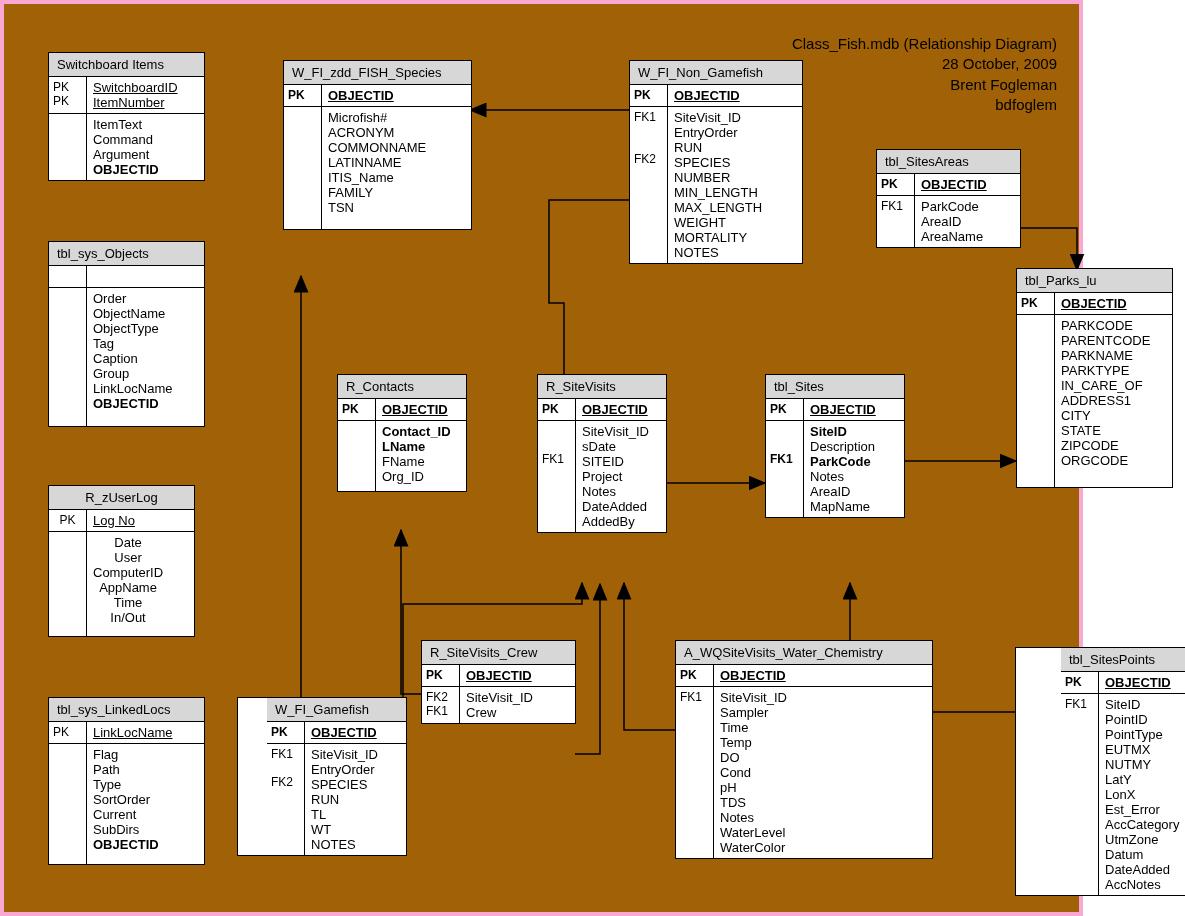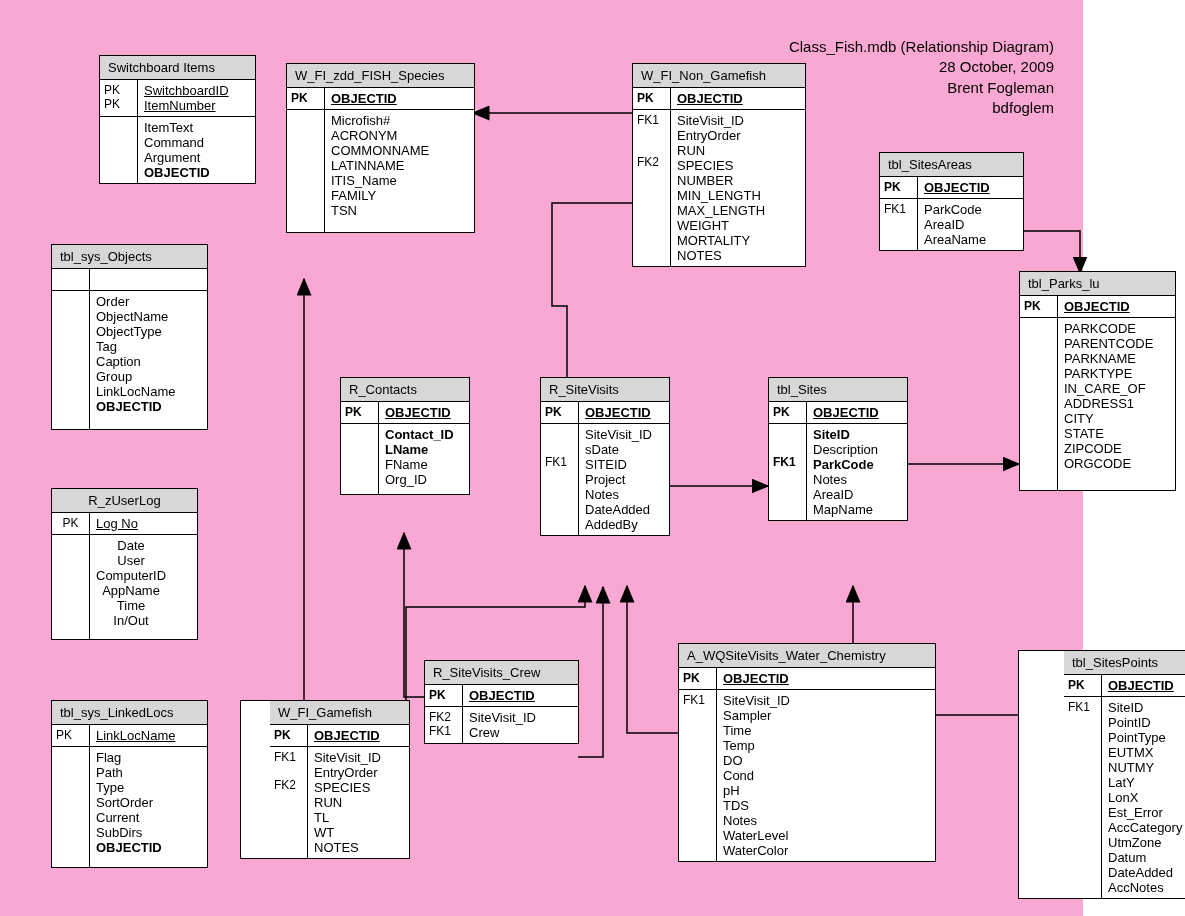--- a/index.html
+++ b/index.html
@@ -6,23 +6,23 @@
     margin: 0;
     padding: 0;
     font-family: Arial, Helvetica, sans-serif;
     font-size: 13px;
     background: #fff;
   }
   .page {
     position: relative;
     width: 1083px;
     height: 916px;
-    border: 7px solid #f9a8d4;
+    border: 4px solid #f9a8d4;
     box-sizing: border-box;
-    background: #f9a8d4;
+    background: #a16207;
   }
   .header-block {
     position: absolute;
     right: 22px;
     top: 30px;
     text-align: right;
     font-size: 15px;
     line-height: 1.35;
   }
   .tbl {
@@ -104,21 +104,21 @@
     <polyline points="1011,708 846,708 846,579" fill="none" stroke="#000" stroke-width="1.5" marker-end="url(#arrow)"></polyline>
   </svg>
 
   <div class="header-block">
     <div>Class_Fish.mdb (Relationship Diagram)</div>
     <div>28 October, 2009</div>
     <div>Brent Fogleman</div>
     <div>bdfoglem</div>
   </div>
 
-  <div class="tbl" style="left:44px; top:48px; width:155px;margin-left:48px;">
+  <div class="tbl" style="left:44px; top:48px; width:155px;">
     <div class="title">Switchboard Items</div>
     <div class="row">
       <div class="key-col">
         <div>PK</div>
         <div>PK</div>
       </div>
       <div class="field-col">
         <div class="underline">SwitchboardID</div>
         <div class="underline">ItemNumber</div>
       </div>
@@ -376,21 +376,21 @@
         <div>EntryOrder</div>
         <div>SPECIES</div>
         <div>RUN</div>
         <div>TL</div>
         <div>WT</div>
         <div>NOTES</div>
       </div>
     </div>
   </div>
 
-  <div class="tbl" style="left:417px; top:653px; width:153px;">
+  <div class="tbl" style="left:417px; top:636px; width:153px;">
     <div class="title">R_SiteVisits_Crew</div>
     <div class="row">
       <div class="key-col"><b>PK</b></div>
       <div class="field-col"><b class="underline">OBJECTID</b></div>
     </div>
     <div class="sep"></div>
     <div class="row">
       <div class="key-col">
         <div>FK2</div>
         <div>FK1</div>

